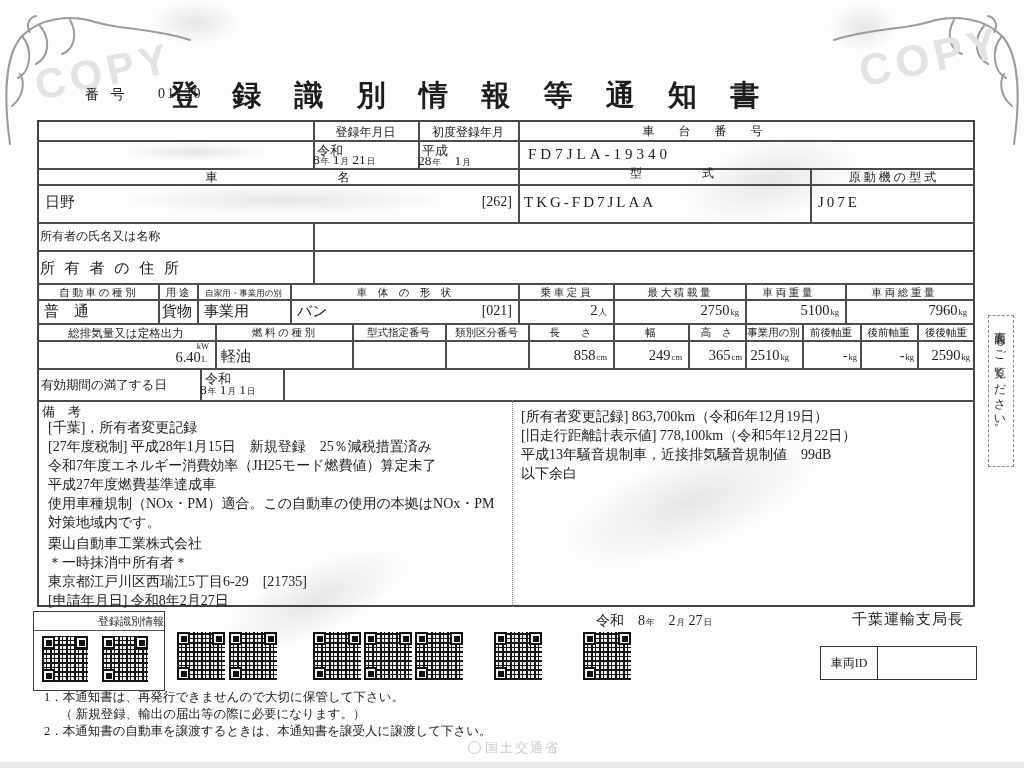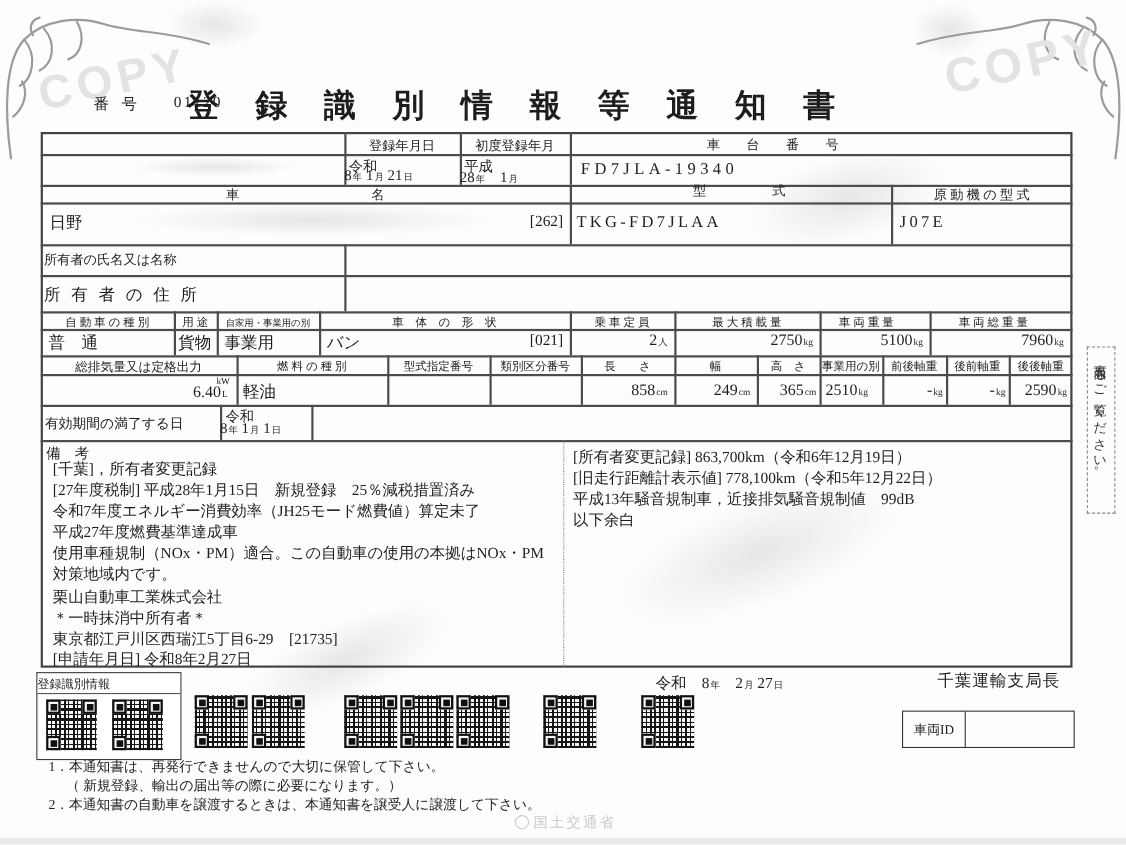--- a/index.html
+++ b/index.html
@@ -24,21 +24,21 @@
   .copy{position:absolute;font-family:"Liberation Sans","DejaVu Sans",sans-serif;font-weight:700;
         color:#e3e3e3;transform:rotate(-12deg);letter-spacing:5px}
   .smudge{position:absolute;background:radial-gradient(ellipse at center,rgba(150,150,150,.22),rgba(150,150,150,0) 70%)}
   .qr{position:absolute;width:48px;height:48px;
       background:repeating-linear-gradient(90deg,#151515 0 2px,transparent 2px 4px,#151515 4px 5px,transparent 5px 8px),
                  repeating-linear-gradient(0deg,#151515 0 2px,#f6f6f6 2px 5px,#151515 5px 6px,#f6f6f6 6px 9px)}
   .qr .f{position:absolute;width:13px;height:13px;background:#f6f6f6;border:2.5px solid #101010}
   .qr .f::after{content:"";position:absolute;inset:1.5px;background:#101010}
   .qr .tl{top:0;left:0}.qr .tr{top:0;right:0}.qr .bl{bottom:0;left:0}
   #reg-info-box{position:absolute;left:33px;top:611px;width:132px;height:80px;border:1.5px solid #3c3c3c;background:#fff}
-  #reg-info-box .lbl{font-size:11px;text-align:left;border-bottom:1px solid #555;padding:2px 0 1px}
+  #reg-info-box .lbl{font-size:11px;text-align:right;border-bottom:1px solid #555;padding:2px 0 1px}
   #vid-box{position:absolute;left:820px;top:646px;width:157px;height:34px;border:1.5px solid #333;display:flex}
   #vid-box .lcell{width:57px;border-right:1.5px solid #333;font-size:12px;display:flex;align-items:center;justify-content:center}
   #vid-box .vcell{flex:1;font-size:13.5px;display:flex;align-items:center;justify-content:center;letter-spacing:.5px}
   .note{font-size:12.5px;line-height:17px;white-space:pre}
   #sidebox{position:absolute;left:988px;top:315px;width:26px;height:152px;border:1px dashed #8a8a8a;
            writing-mode:vertical-rl;font-size:12px;letter-spacing:2px;padding:6px 5px;color:#333}
   #ministry{position:absolute;left:468px;top:739px;color:#c9c9c9;font-size:13px;letter-spacing:2px;
             font-family:"Liberation Sans","DejaVu Sans",sans-serif}
   #ministry .mlogo{display:inline-block;width:13px;height:13px;border:1.5px solid #cccccc;border-radius:50%;
                    vertical-align:-2px;margin-right:4px}

